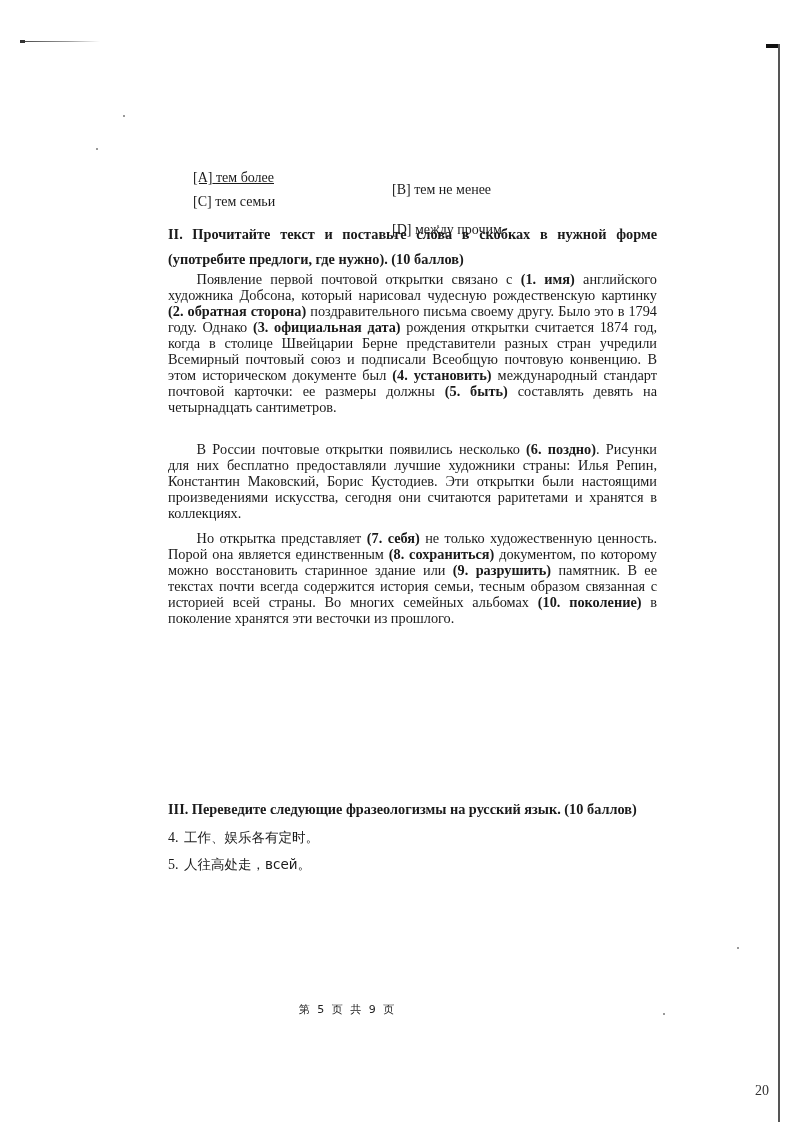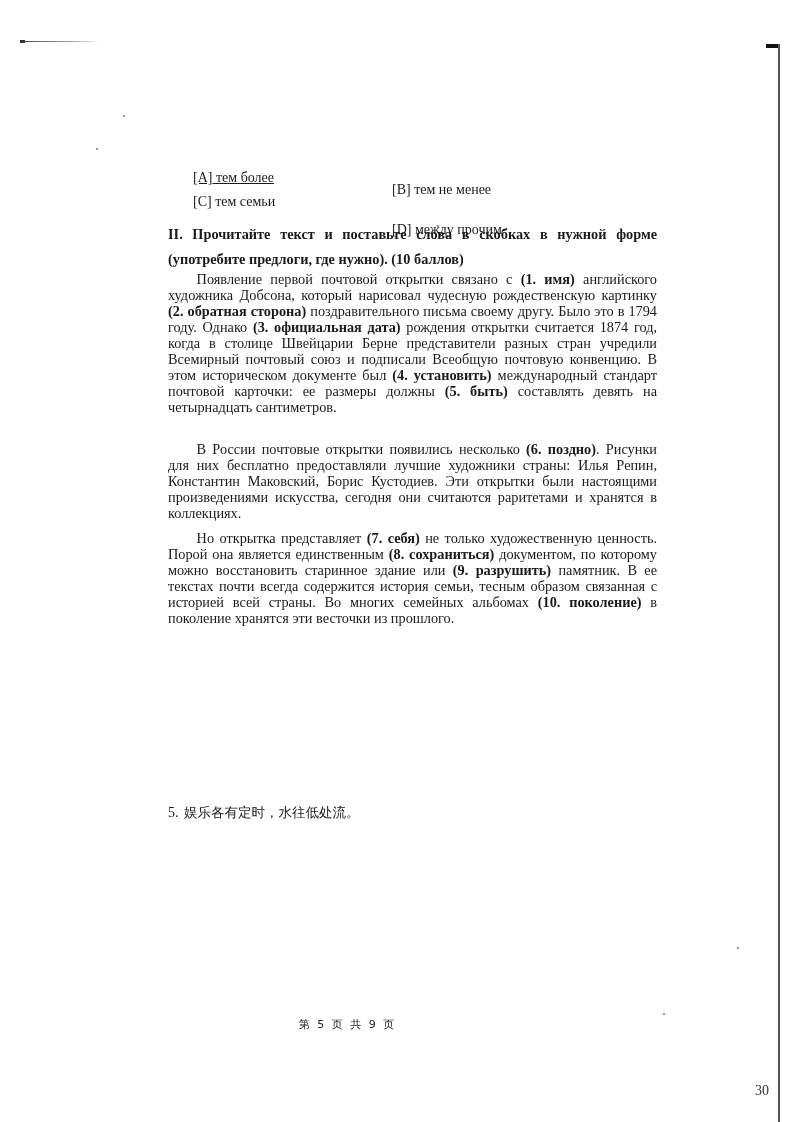--- a/index.html
+++ b/index.html
@@ -35,21 +35,21 @@
     .para {
       text-indent: 2em; text-align: justify; line-height: 16px; margin: 0;
     }
     .para b { font-weight: bold; }
     .list { margin: 0; padding: 0; list-style: none; }
     .list li { line-height: 27.5px; font-size: 14px; }
     .list .num { display: inline-block; width: 16px; }
     .zh { font-family: "DejaVu Sans", sans-serif; font-size: 13.5px; }
     .footer-page {
       position: absolute; left: 0; width: 695px; top: 1002px; text-align: center;
-      font-size: 11px; letter-spacing: 2px; font-family: "DejaVu Sans", sans-serif; color: #222; margin-top: 15px;
+      font-size: 11px; letter-spacing: 2px; font-family: "DejaVu Sans", sans-serif; color: #222;
     }
     .corner-number {
       position: absolute; left: 755px; top: 1083px; font-size: 14px; color: #333;
     }
     .speck { position: absolute; width: 2px; height: 2px; background: #777; border-radius: 1px; }
   </style>
 </head>
 <body>
 
 <div class="scan-edge-top"></div>
@@ -82,19 +82,21 @@
 </div>
 
 <div class="section" style="top:222px;">
   <p class="heading">II. Прочитайте текст и поставьте слова в скобках в нужной форме (употребите предлоги, где нужно). (10 баллов)</p>
   <p class="para"><span>Появление первой почтовой открытки связано с </span><b>(1. имя)</b><span> английского художника Добсона, который нарисовал чудесную рождественскую картинку </span><b>(2. обратная сторона)</b><span> поздравительного письма своему другу. Было это в 1794 году. Однако </span><b>(3. официальная дата)</b><span> рождения открытки считается 1874 год, когда в столице Швейцарии Берне представители разных стран учредили Всемирный почтовый союз и подписали Всеобщую почтовую конвенцию. В этом историческом документе был </span><b>(4. установить)</b><span> международный стандарт почтовой карточки: ее размеры должны </span><b>(5. быть)</b><span> составлять девять на четырнадцать сантиметров.</span></p>
   <p class="para" style="margin-top:26px;"><span>В России почтовые открытки появились несколько </span><b>(6. поздно)</b><span>. Рисунки для них бесплатно предоставляли лучшие художники страны: Илья Репин, Константин Маковский, Борис Кустодиев. Эти открытки были настоящими произведениями искусства, сегодня они считаются раритетами и хранятся в коллекциях.</span></p>
   <p class="para" style="margin-top:9px;"><span>Но открытка представляет </span><b>(7. себя)</b><span> не только художественную ценность. Порой она является единственным </span><b>(8. сохраниться)</b><span> документом, по которому можно восстановить старинное здание или </span><b>(9. разрушить)</b><span> памятник. В ее текстах почти всегда содержится история семьи, тесным образом связанная с историей всей страны. Во многих семейных альбомах </span><b>(10. поколение)</b><span> в поколение хранятся эти весточки из прошлого.</span></p>
 </div>
 
 <div class="section" style="top:797px;">
+  <p class="heading">III. Переведите следующие фразеологизмы на русский язык. (10 баллов)</p>
   <ul class="list" style="margin-top:2px;">
-    <li><span class="num">5.</span><span class="zh">娱乐各有定时，水往低处流。</span></li>
+    <li><span class="num">4.</span><span class="zh">工作、娱乐各有定时。</span></li>
+    <li><span class="num">5.</span><span class="zh">人往高处走，всей。</span></li>
   </ul>
 </div>
 
 <div class="footer-page">第 5 页 共 9 页</div>
-<div class="corner-number">30</div>
+<div class="corner-number">20</div>
 
 </body></html>

